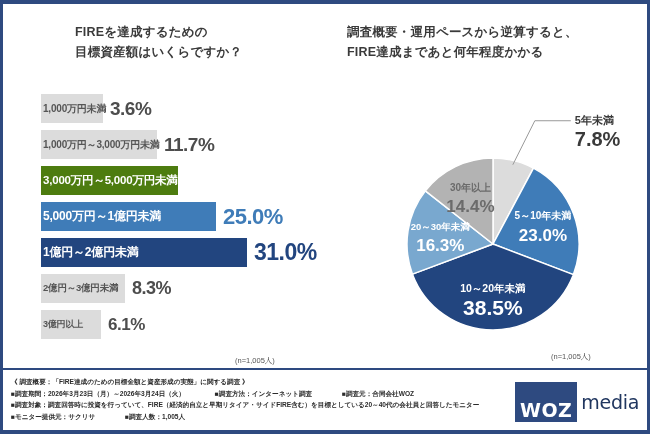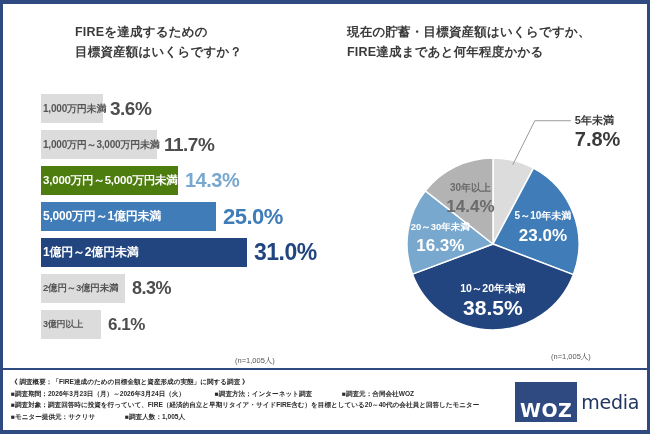--- a/index.html
+++ b/index.html
@@ -157,21 +157,20 @@
         <div class="bar-row tone-light">
           <div class="bar" style="width: 116px;">
             <span class="bar-cat" style="font-size: 10px;">1,000万円～3,000万円未満</span>
           </div>
           <span class="bar-val" style="font-size: 19px;">11.7%</span>
         </div>
         <div class="bar-row tone-mid">
           <div class="bar" style="width: 137px;">
             <span class="bar-cat" style="font-size: 11.5px;">3,000万円～5,000万円未満</span>
           </div>
-          <span class="bar-val" style="font-size: 20px;">14.3%</span>
         </div>
         <div class="bar-row tone-mid2">
           <div class="bar" style="width: 175px;">
             <span class="bar-cat" style="font-size: 12px;">5,000万円～1億円未満</span>
           </div>
           <span class="bar-val" style="font-size: 22px;">25.0%</span>
         </div>
         <div class="bar-row tone-dark">
           <div class="bar" style="width: 206px;">
             <span class="bar-cat" style="font-size: 12px;">1億円～2億円未満</span>
@@ -190,21 +189,21 @@
           </div>
           <span class="bar-val" style="font-size: 17px;">6.1%</span>
         </div>
       </div>
 
     <div class="bar-note">(n=1,005人)</div>
   </section>
 
   <section id="pie-panel">
     <h2 class="panel-title">
-      <span>現在の貯蓄・目標資産額はいくらですか、</span><br>
+      <span>調査概要・運用ペースから逆算すると、</span><br>
       <span>FIRE達成まであと何年程度かかる</span><br>
     </h2>
 
     <div id="pie-wrap">
       <svg id="pie-svg" width="316" height="368">
           <path d="M 160 240 L 160 154 A 86 86 0 0 1 200.4805381662186 164.12295452659401 Z" fill="#dcdcdc" stroke="#ffffff" stroke-width="1.5"></path>
           <path d="M 160 240 L 200.4805381662186 164.12295452659401 A 86 86 0 0 1 240.35228905126866 270.65142156933956 Z" fill="#3f7cb8" stroke="#ffffff" stroke-width="1.5"></path>
           <path d="M 160 240 L 240.35228905126866 270.65142156933956 A 86 86 0 0 1 79.45670973965547 270.14595153644825 Z" fill="#22457f" stroke="#ffffff" stroke-width="1.5"></path>
           <path d="M 160 240 L 79.45670973965547 270.14595153644825 A 86 86 0 0 1 92.37919483625076 186.86407327423126 Z" fill="#79a8cf" stroke="#ffffff" stroke-width="1.5"></path>
           <path d="M 160 240 L 92.37919483625076 186.86407327423126 A 86 86 0 0 1 159.99999999999997 154 Z" fill="#b3b3b3" stroke="#ffffff" stroke-width="1.5"></path>

